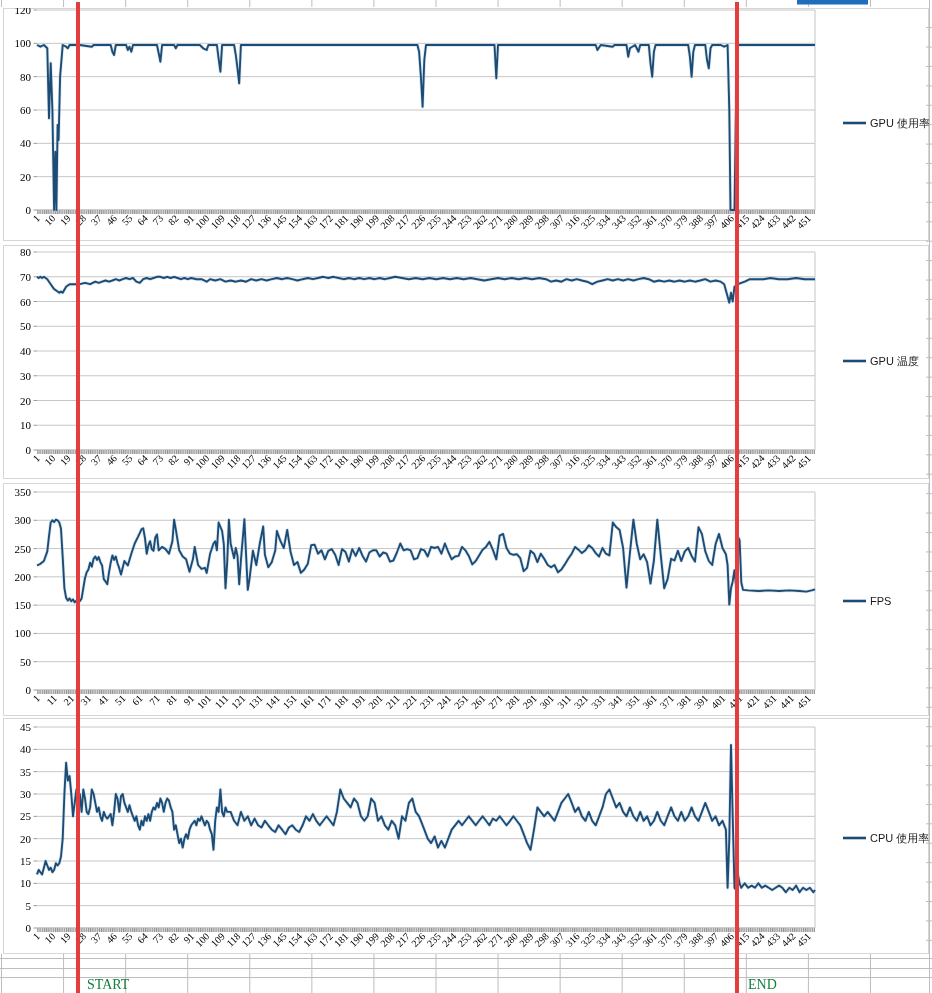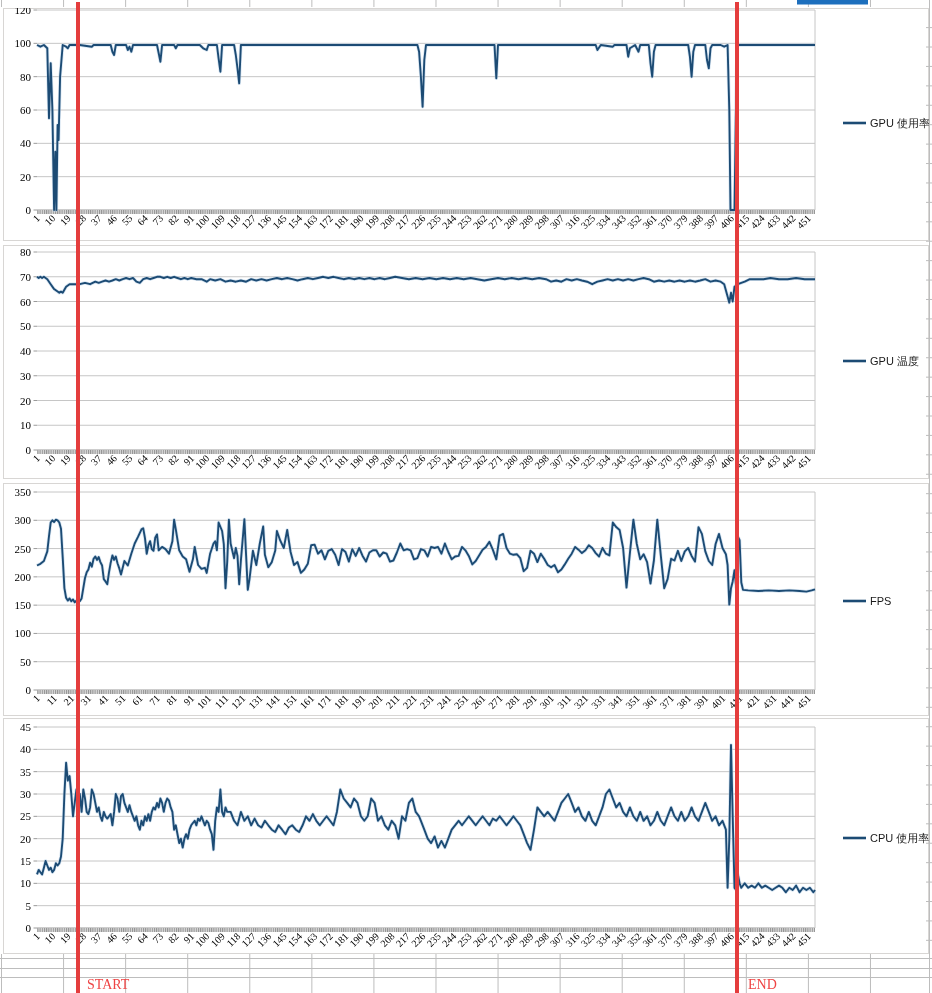--- a/index.html
+++ b/index.html
@@ -6,21 +6,21 @@
   #stage{position:relative;width:932px;height:993px;background:#fff;overflow:hidden;
          font-family:"Liberation Sans",sans-serif;}
   .chart{position:absolute;left:0;width:932px;background:#fff;}
   svg{display:block;}
   .ytick{font-family:"Liberation Serif",serif;font-size:11px;fill:#000;}
   .xtick{font-family:"Liberation Serif",serif;font-size:10px;fill:#000;}
   .legend{font-family:"Liberation Sans",sans-serif;font-size:11px;fill:#1a1a1a;}
   .marker-line{position:absolute;top:2px;height:991px;width:4px;z-index:30;}
   #overlay{position:absolute;left:0;top:0;z-index:5;pointer-events:none;}
   .cell-label{position:absolute;font-family:"Liberation Serif",serif;font-size:14px;
-              color:#ef4444;z-index:20;white-space:nowrap;}
+              color:#15803d;z-index:20;white-space:nowrap;}
 </style>
 </head>
 <body>
 <div id="stage">
 
   <div class="chart" id="chart0" style="top: 8px; height: 233px;">
       <svg width="932" height="233">
         <rect x="3.5" y="0.5" width="925" height="232" fill="#fff" stroke="#d8d6d4"></rect>
         <line x1="37" y1="202" x2="815" y2="202" stroke="#9a9a9a" stroke-width="1"></line>
         <line x1="33.5" y1="202" x2="37" y2="202" stroke="#9a9a9a"></line>

